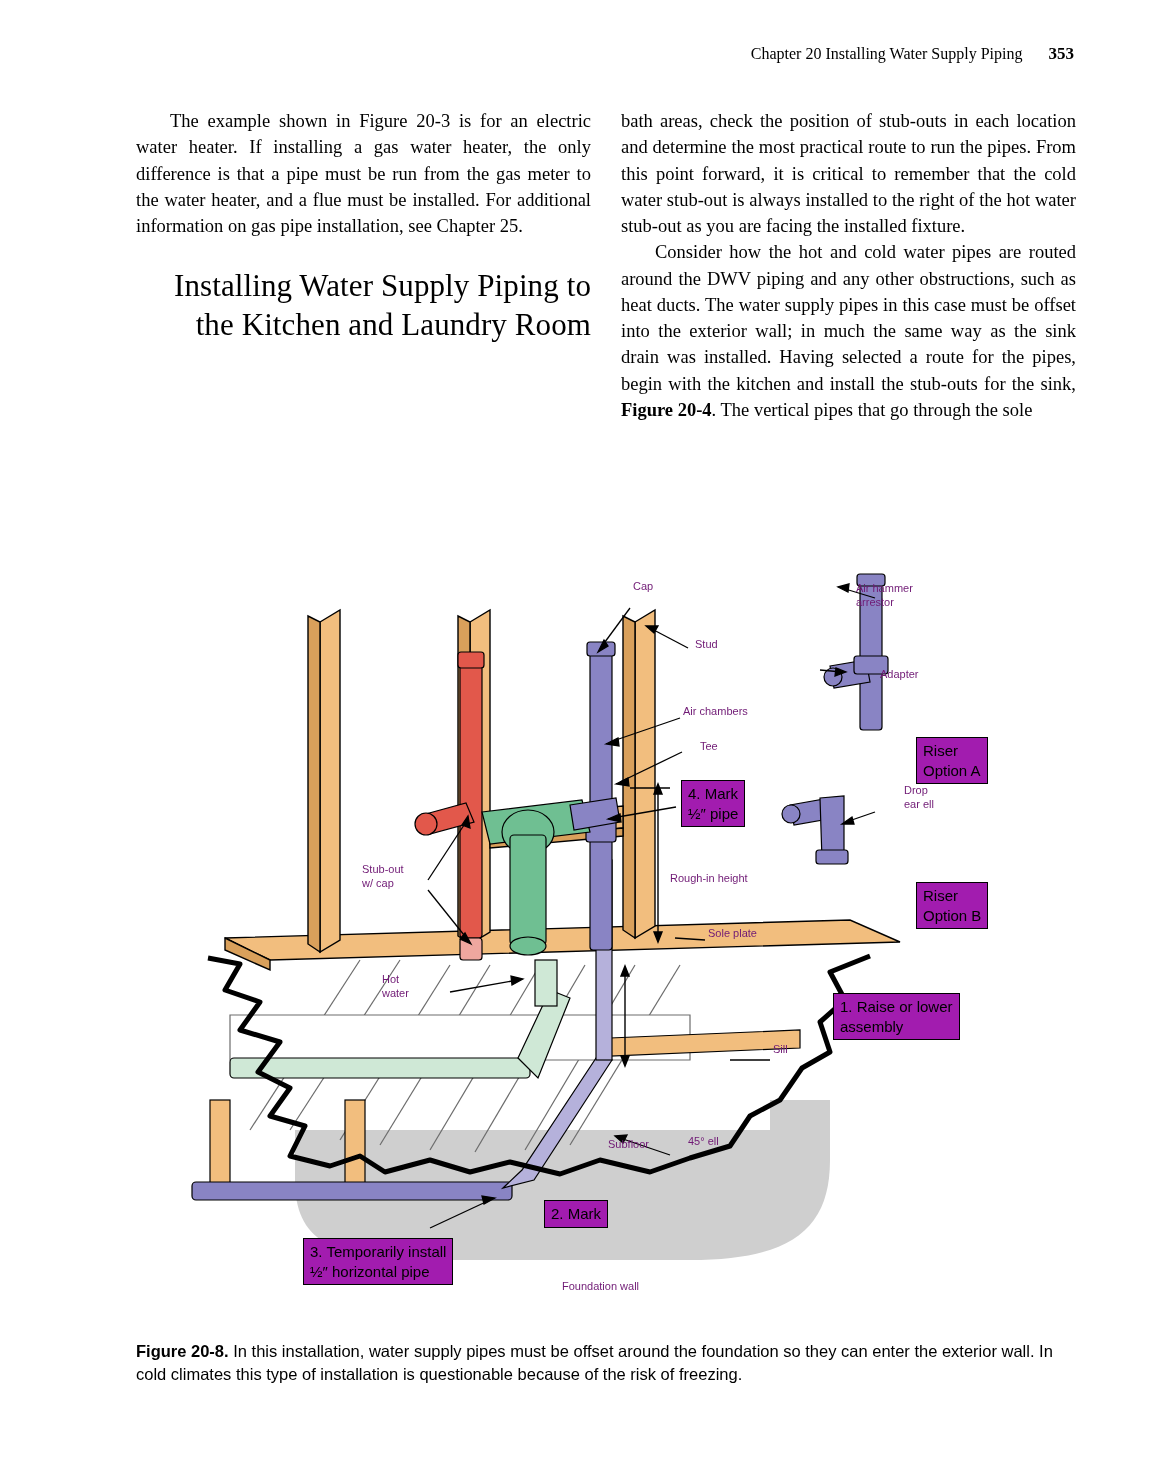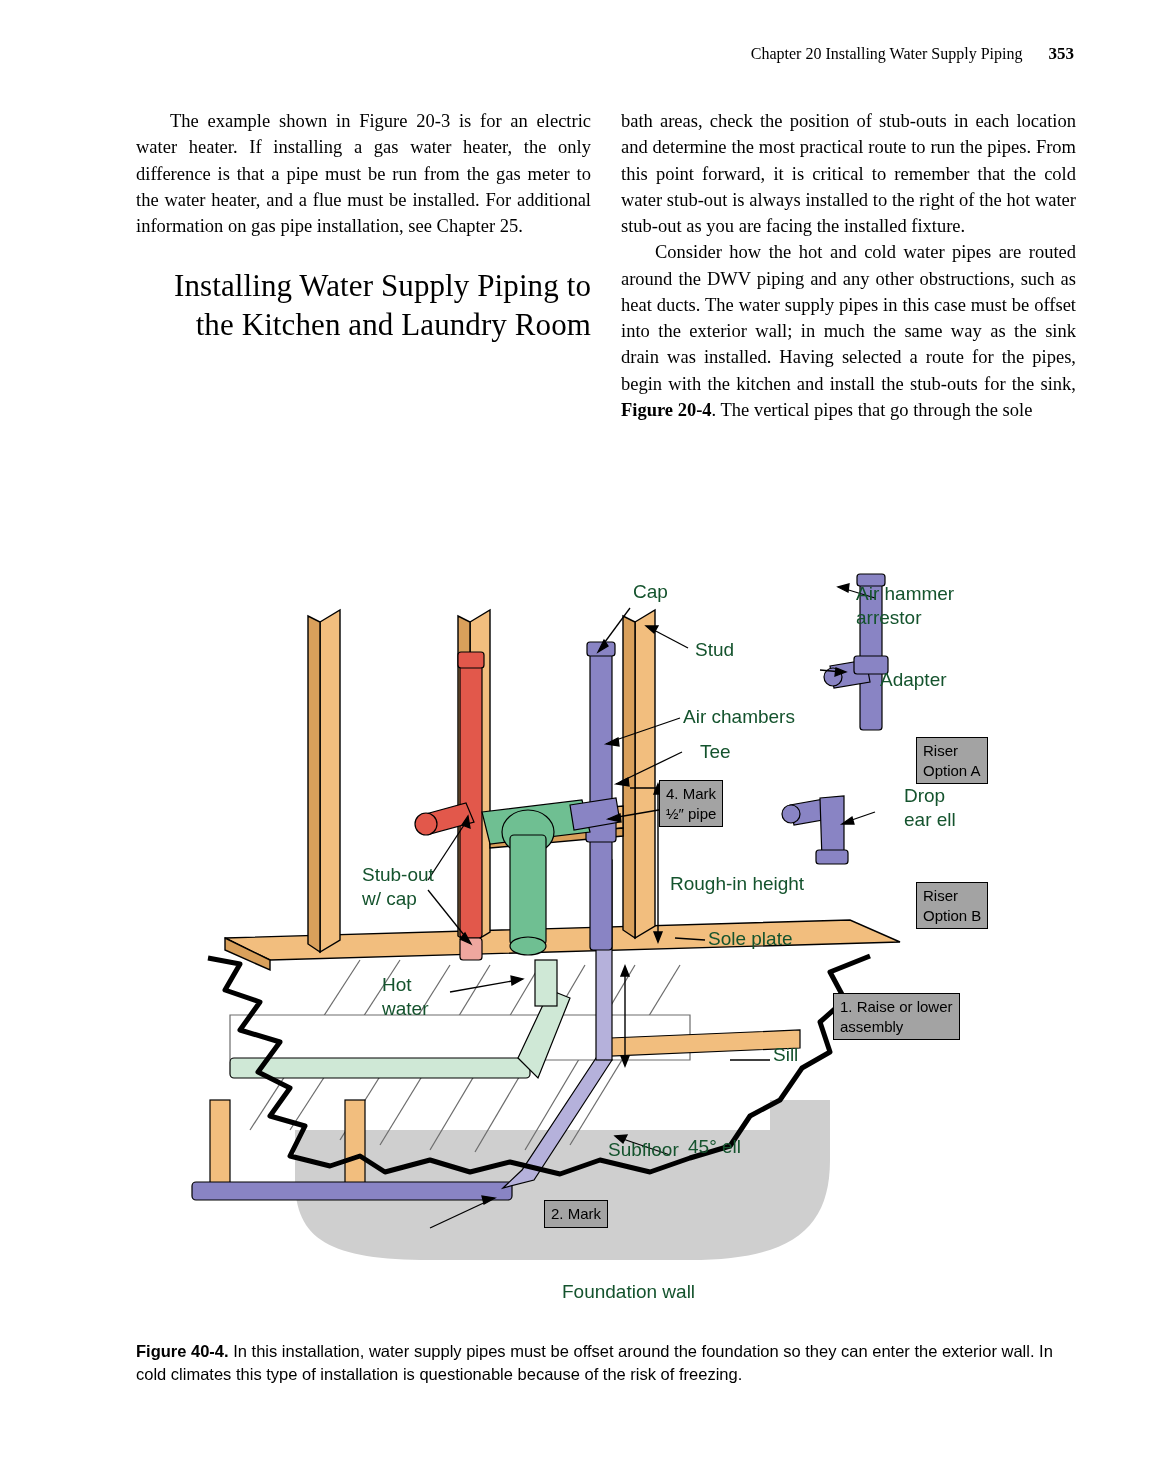--- a/index.html
+++ b/index.html
@@ -78,33 +78,33 @@
     font-family: "Liberation Sans", sans-serif;
     font-size: 16.5px;
     line-height: 1.42;
   }
   .figure-caption .fignum { font-weight: bold; }
 
   
   .lbl {
     position: absolute;
     font-family: "Liberation Sans", sans-serif;
-    font-size: 19px;
-    color: #14532d;
+    font-size: 11px;
+    color: #701a75;
     line-height: 1.25;
     white-space: pre-line;
   }
   .boxlbl {
     position: absolute;
     font-family: "Liberation Sans", sans-serif;
     font-size: 15px;
     color: #000;
     line-height: 1.3;
     border: 1.2px solid #000;
-    background: #a3a3a3;
+    background: #a21caf;
     padding: 3px 6px;
     white-space: pre-line;
   }
   svg { display: block; }
 </style>
 </head>
 <body>
 
 <div class="page">
 
@@ -293,28 +293,30 @@
     <div class="lbl" style="left:643px; top:483px;">Sill</div>
     <div class="lbl" style="left:558px; top:575px;">45° ell</div>
     <div class="lbl" style="left:478px; top:578px;">Subfloor</div>
     <div class="lbl" style="left:432px; top:720px;">Foundation wall</div>
     <div class="lbl" style="left:726px; top:22px;">Air hammer
 arrestor</div>
     <div class="lbl" style="left:750px; top:108px;">Adapter</div>
     <div class="lbl" style="left:750px; top:224px;margin-left:24px;">Drop
 ear ell</div>
 
-    <div class="boxlbl" style="left:529px; top:220px;">4. Mark
+    <div class="boxlbl" style="left:551px; top:220px;">4. Mark
 ½″ pipe</div>
     <div class="boxlbl" style="left:703px; top:433px;">1. Raise or lower
 assembly</div>
     <div class="boxlbl" style="left:414px; top:640px;">2. Mark</div>
+    <div class="boxlbl" style="left:173px; top:678px;">3. Temporarily install
+½″ horizontal pipe</div>
     <div class="boxlbl" style="left:786px; top:177px;">Riser
 Option A</div>
     <div class="boxlbl" style="left:786px; top:322px;">Riser
 Option B</div>
   </div>
 
   <div class="figure-caption">
-    <span class="fignum">Figure 40-4.</span><span> In this installation, water supply pipes must be offset around the foundation so they can enter the exterior wall. In cold climates this type of installation is questionable because of the risk of freezing.</span>
+    <span class="fignum">Figure 20-8.</span><span> In this installation, water supply pipes must be offset around the foundation so they can enter the exterior wall. In cold climates this type of installation is questionable because of the risk of freezing.</span>
   </div>
 
 </div>
 
 </body></html>

